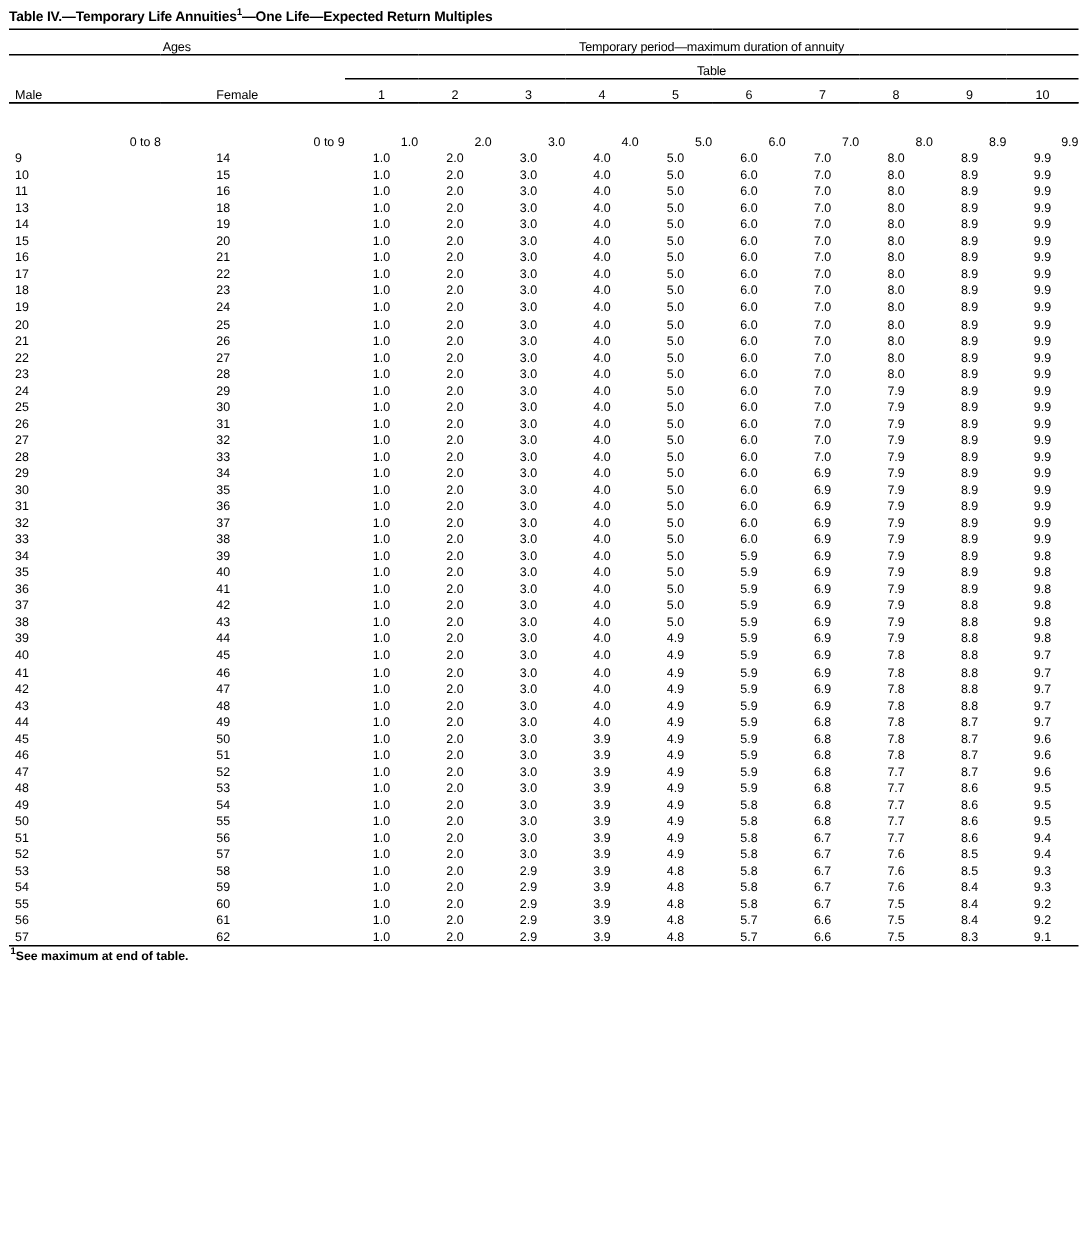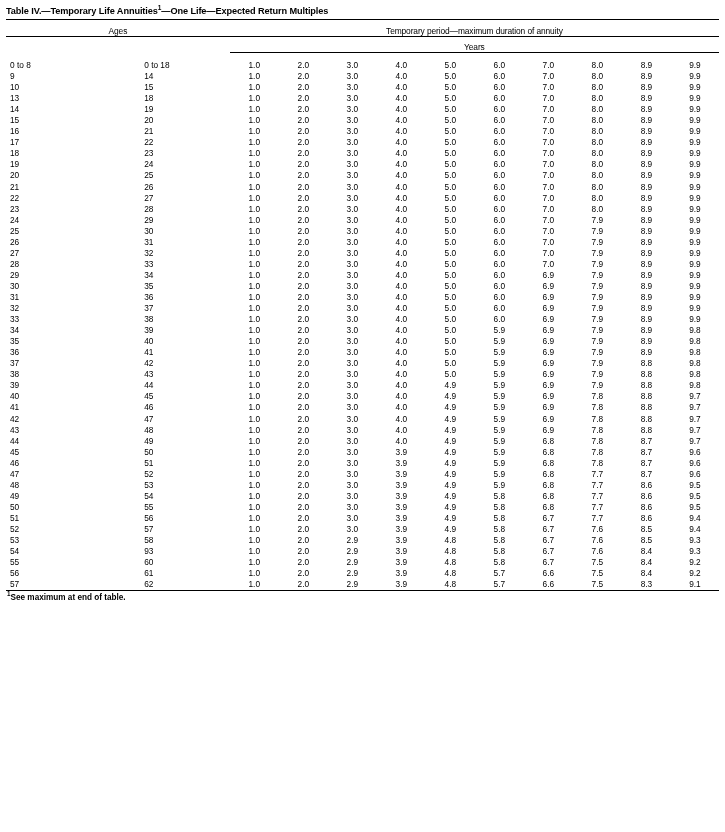--- a/index.html
+++ b/index.html
@@ -108,21 +108,22 @@
   tbody tr td.col-male {
     text-align: left;
   }
   tbody tr td.col-female {
     text-align: left;
   }
   tbody tr td.col-y {
     text-align: center;
   }
   tbody tr:first-child td {
-    padding-top: 7px;
+    padding-top: 20px;
+    text-align: right;
   }
   .footnote {
     font-size: 8.2px;
     font-weight: bold;
     margin-top: 2px;
     padding-left: 1px;
     white-space: nowrap;
   }
   .footnote sup {
     font-size: 6.3px;
@@ -159,27 +160,41 @@
       <col style="width:46px">
       <col style="width:45px">
     </colgroup>
     <thead>
       <tr>
         <th class="hdr hdr-ages rule-top rule-thin-bottom" colspan="2">Ages</th>
         <th class="hdr hdr-temp rule-top rule-thin-bottom" colspan="10">Temporary period—maximum duration of annuity</th>
       </tr>
       <tr>
         <th class="hdr hdr-years" colspan="2"></th>
-        <th class="hdr hdr-years rule-thin-bottom" colspan="10">Years</th>
+        <th class="hdr hdr-years rule-thin-bottom" colspan="10">Table</th>
+      </tr>
+      <tr>
+        <th class="hdr-ml col-male rule-thick-bottom">Male</th>
+        <th class="hdr-ml col-female rule-thick-bottom">Female</th>
+        <th class="hdr-colnum col-y rule-thick-bottom">1</th>
+        <th class="hdr-colnum col-y rule-thick-bottom">2</th>
+        <th class="hdr-colnum col-y rule-thick-bottom">3</th>
+        <th class="hdr-colnum col-y rule-thick-bottom">4</th>
+        <th class="hdr-colnum col-y rule-thick-bottom">5</th>
+        <th class="hdr-colnum col-y rule-thick-bottom">6</th>
+        <th class="hdr-colnum col-y rule-thick-bottom">7</th>
+        <th class="hdr-colnum col-y rule-thick-bottom">8</th>
+        <th class="hdr-colnum col-y rule-thick-bottom">9</th>
+        <th class="hdr-colnum col-y rule-thick-bottom">10</th>
       </tr>
     </thead>
     <tbody id="table-body">
         <tr>
           <td class="col-male">0 to 8</td>
-          <td class="col-female">0 to 18</td>
+          <td class="col-female">0 to 9</td>
           <td class="col-y">1.0</td>
           <td class="col-y">2.0</td>
           <td class="col-y">3.0</td>
           <td class="col-y">4.0</td>
           <td class="col-y">5.0</td>
           <td class="col-y">6.0</td>
           <td class="col-y">7.0</td>
           <td class="col-y">8.0</td>
           <td class="col-y">8.9</td>
           <td class="col-y">9.9</td>
@@ -194,20 +209,34 @@
           <td class="col-y">5.0</td>
           <td class="col-y">6.0</td>
           <td class="col-y">7.0</td>
           <td class="col-y">8.0</td>
           <td class="col-y">8.9</td>
           <td class="col-y">9.9</td>
         </tr>
         <tr>
           <td class="col-male">10</td>
           <td class="col-female">15</td>
+          <td class="col-y">1.0</td>
+          <td class="col-y">2.0</td>
+          <td class="col-y">3.0</td>
+          <td class="col-y">4.0</td>
+          <td class="col-y">5.0</td>
+          <td class="col-y">6.0</td>
+          <td class="col-y">7.0</td>
+          <td class="col-y">8.0</td>
+          <td class="col-y">8.9</td>
+          <td class="col-y">9.9</td>
+        </tr>
+        <tr>
+          <td class="col-male">11</td>
+          <td class="col-female">16</td>
           <td class="col-y">1.0</td>
           <td class="col-y">2.0</td>
           <td class="col-y">3.0</td>
           <td class="col-y">4.0</td>
           <td class="col-y">5.0</td>
           <td class="col-y">6.0</td>
           <td class="col-y">7.0</td>
           <td class="col-y">8.0</td>
           <td class="col-y">8.9</td>
           <td class="col-y">9.9</td>
@@ -781,21 +810,21 @@
           <td class="col-y">3.9</td>
           <td class="col-y">4.8</td>
           <td class="col-y">5.8</td>
           <td class="col-y">6.7</td>
           <td class="col-y">7.6</td>
           <td class="col-y">8.5</td>
           <td class="col-y">9.3</td>
         </tr>
         <tr>
           <td class="col-male">54</td>
-          <td class="col-female">93</td>
+          <td class="col-female">59</td>
           <td class="col-y">1.0</td>
           <td class="col-y">2.0</td>
           <td class="col-y">2.9</td>
           <td class="col-y">3.9</td>
           <td class="col-y">4.8</td>
           <td class="col-y">5.8</td>
           <td class="col-y">6.7</td>
           <td class="col-y">7.6</td>
           <td class="col-y">8.4</td>
           <td class="col-y">9.3</td>

